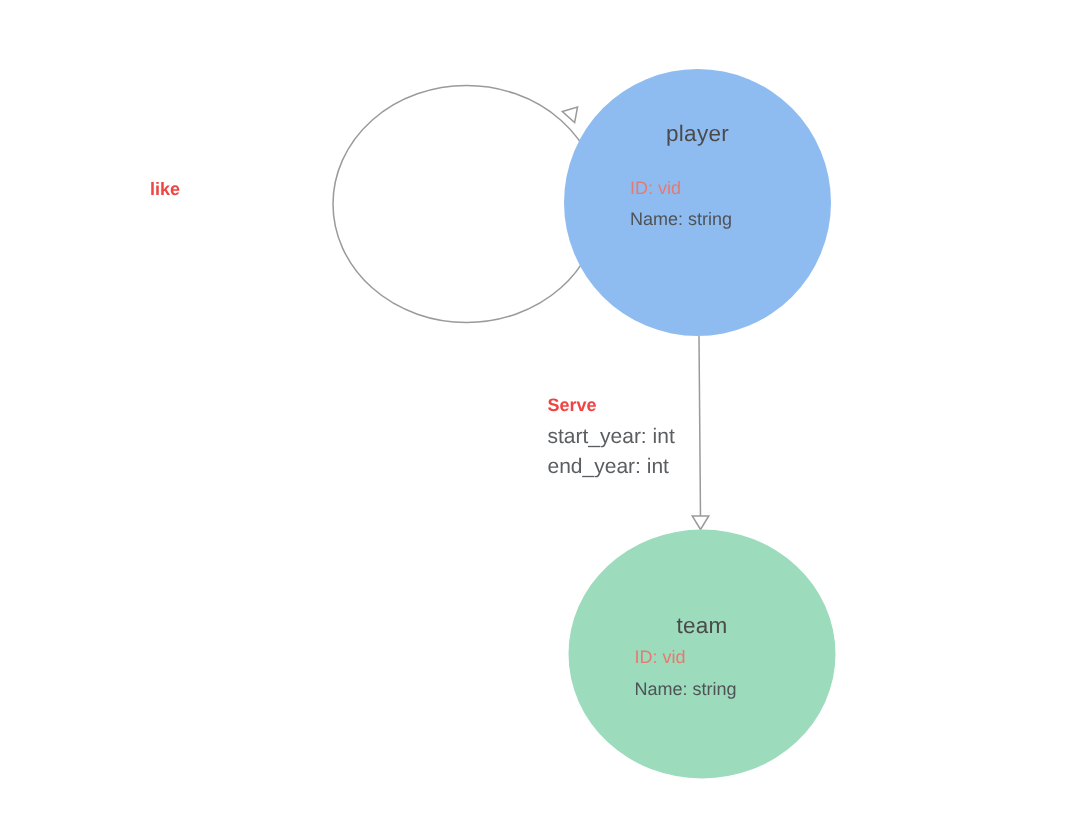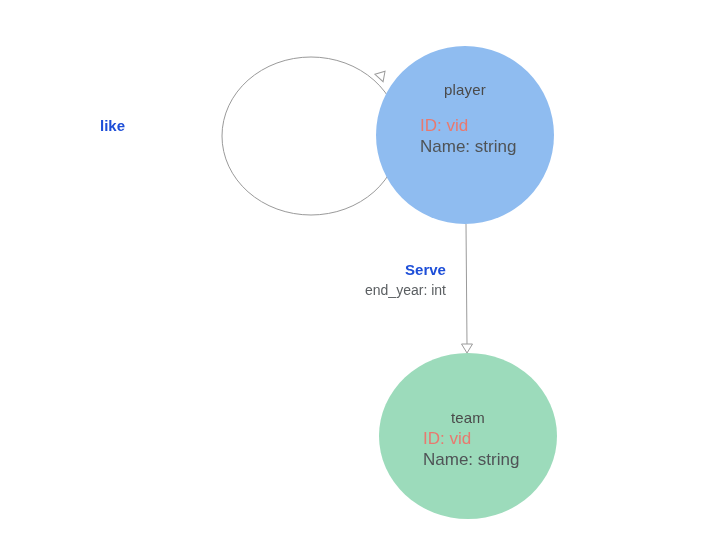--- a/index.html
+++ b/index.html
@@ -37,21 +37,21 @@
     position: absolute;
     left: 0;
     right: 0;
     text-align: center;
     font-size: 15px;
     color: #4a4a4a;
     letter-spacing: 0.2px;
   }
   .node-props {
     position: absolute;
-    font-size: 17px;
+    font-size: 12px;
     line-height: 21px;
     color: #4f5356;
     white-space: nowrap;
   }
   .prop-id {
     color: #e8796f;
   }
 
   #node-player {
     left: 376px;
@@ -72,32 +72,32 @@
   }
   #node-team .node-title { top: 56px; }
   #node-team .node-props { left: 44px; top: 75px; }
 
   
   .edge-label {
     position: absolute;
     white-space: nowrap;
   }
   .edge-label .edge-name {
-    font-size: 15px;
+    font-size: 12px;
     font-weight: bold;
-    color: #1d4ed8;
+    color: #ef4444;
     line-height: 20px;
   }
   .edge-label .edge-prop {
     font-size: 14px;
     color: #5a5e61;
     line-height: 20px;
   }
   #label-like { left: 100px; top: 116px; }
-  #label-serve { left: 365px; top: 260px; text-align: right; }
+  #label-serve { left: 365px; top: 260px; }
 </style>
 </head>
 <body>
 
 <div id="canvas">
 
   <svg id="edges" viewBox="0 0 720 548" xmlns="http://www.w3.org/2000/svg">
 
     <ellipse cx="311" cy="136" rx="89" ry="79" fill="none" stroke="#9a9a9a" stroke-width="1"></ellipse>
     <polygon points="0,-5.5 9,0 0,5.5" fill="#ffffff" stroke="#9a9a9a" stroke-width="1" transform="translate(379,78) rotate(-48)"></polygon>
@@ -121,16 +121,17 @@
       <div>Name: string</div>
     </div>
   </div>
 
   <div class="edge-label" id="label-like">
     <div class="edge-name">like</div>
   </div>
 
   <div class="edge-label" id="label-serve">
     <div class="edge-name">Serve</div>
+    <div class="edge-prop">start_year: int</div>
     <div class="edge-prop">end_year: int</div>
   </div>
 
 </div>
 
 </body></html>

